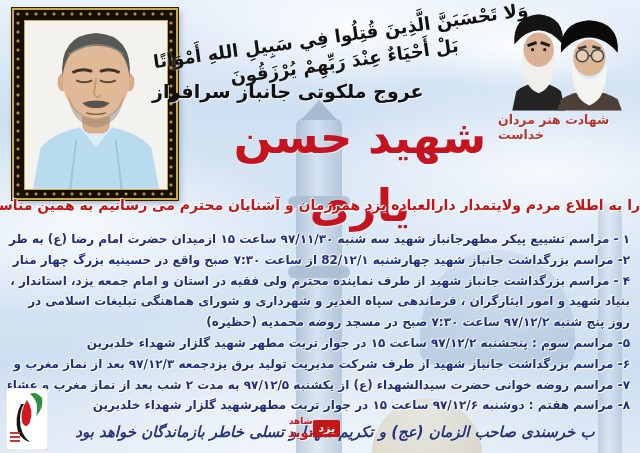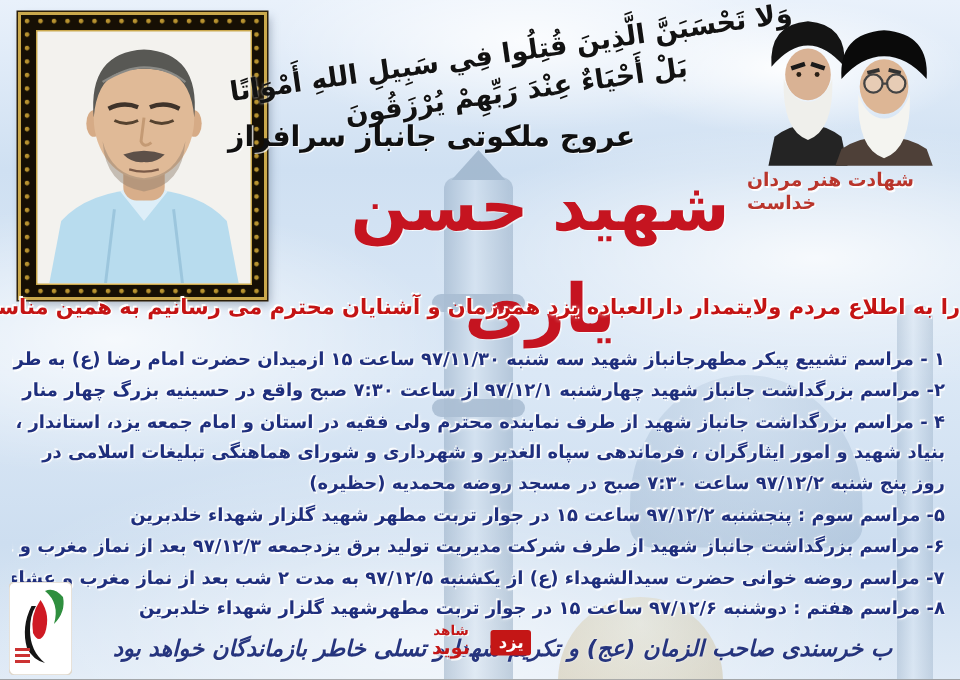--- a/index.html
+++ b/index.html
@@ -57,21 +57,21 @@
     text-shadow:0 0 3px #fff,1px 1px 0 #fff,-1px -1px 0 #fff;}
   .list{position:absolute;left:8px;right:10px;top:229px;z-index:2;direction:rtl;text-align:right;
     color:#1f2f7d;font-size:12px;font-weight:bold;}
   .list .item{line-height:20.8px;white-space:nowrap;overflow:hidden;
     text-shadow:1px 1px 0 rgba(255,255,255,.85),-1px -1px 0 rgba(255,255,255,.85),0 0 3px rgba(255,255,255,.9);}
   .list .item.wrap{white-space:normal;text-align:right;}
   
   .footer-text{position:absolute;left:52px;right:22px;top:423px;z-index:2;direction:rtl;text-align:center;
     white-space:nowrap;color:#26357e;font-size:15px;font-weight:bold;font-style:italic;
     text-shadow:0 0 2px rgba(255,255,255,.8);}
-  .watermark{position:absolute;left:288px;top:417px;z-index:3;display:flex;align-items:center;gap:14px;direction:ltr;}
+  .watermark{position:absolute;left:288px;top:417px;z-index:3;display:flex;align-items:center;gap:0;direction:ltr;}
   .wm-brand{display:flex;flex-direction:column;align-items:center;line-height:1;color:#c41616;font-weight:bold;
     text-shadow:1px 1px 0 rgba(255,255,255,.8);}
   .wm-brand .t{font-size:9px;}
   .wm-brand .b{font-size:13px;}
   .wm-caption{color:#c42222;font-size:8.5px;font-weight:bold;direction:rtl;max-width:112px;text-align:center;
     line-height:1.15;text-shadow:1px 1px 0 rgba(255,255,255,.85);}
   .wm-city{background:#c41616;color:#fff;font-size:11px;font-weight:bold;padding:2px 5px;border-radius:2px;}
   .tulip-logo{position:absolute;left:6px;top:388px;width:42px;height:62px;z-index:3;}
   .tulip-logo svg{display:block;width:100%;height:100%;}
 </style>
@@ -139,21 +139,21 @@
 
   <div class="slogan">شهادت هنر مردان خداست</div>
 
   <div class="subtitle">عروج ملکوتی جانباز سرافراز</div>
   <div class="title">شهید حسن یاری</div>
 
   <div class="intro">را به اطلاع مردم ولایتمدار دارالعباده یزد همرزمان و آشنایان محترم می رسانیم به همین مناسبت مراسمی به شرح ذیل برگزار می گردد</div>
 
   <div class="list">
     <div class="item">۱ - مراسم تشییع پیکر مطهرجانباز شهید سه شنبه ۹۷/۱۱/۳۰ ساعت ۱۵ ازمیدان حضرت امام رضا (ع) به طرف گلزار شهداء خلدبرین</div>
-    <div class="item">۲- مراسم بزرگداشت جانباز شهید چهارشنبه ۹۷/۱۲/۱ از ساعت ۷:۳۰ صبح واقع در حسینیه بزرگ چهار منار</div>
+    <div class="item">۲- مراسم بزرگداشت جانباز شهید چهارشنبه 82/۱۲/۱ از ساعت ۷:۳۰ صبح واقع در حسینیه بزرگ چهار منار</div>
     <div class="item wrap">۴ - مراسم بزرگداشت جانباز شهید از طرف نماینده محترم ولی فقیه در استان و امام جمعه یزد، استاندار ، بنیاد شهید و امور ایثارگران ، فرماندهی سپاه الغدیر و شهرداری و شورای هماهنگی تبلیغات اسلامی در روز پنج شنبه ۹۷/۱۲/۲ ساعت ۷:۳۰ صبح در مسجد روضه محمدیه (حظیره)</div>
     <div class="item">۵- مراسم سوم : پنجشنبه ۹۷/۱۲/۲ ساعت ۱۵ در جوار تربت مطهر شهید گلزار شهداء خلدبرین</div>
     <div class="item">۶- مراسم بزرگداشت جانباز شهید از طرف شرکت مدیریت تولید برق یزدجمعه ۹۷/۱۲/۳ بعد از نماز مغرب و عشاء در مسجد امام حسن مجتبی (ع)( مسجد زاویه سه راه آبنما)</div>
     <div class="item">۷- مراسم روضه خوانی حضرت سیدالشهداء (ع) از یکشنبه ۹۷/۱۲/۵ به مدت ۲ شب بعد از نماز مغرب و عشاء در حسینیه بزرگ چهار منار</div>
     <div class="item">۸- مراسم هفتم : دوشنبه ۹۷/۱۲/۶ ساعت ۱۵ در جوار تربت مطهرشهید گلزار شهداء خلدبرین</div>
   </div>
 
   <div class="footer-text">ب خرسندی صاحب الزمان (عج) و تکریم شهدا و تسلی خاطر بازماندگان خواهد بود</div>
 
   <div class="watermark">

